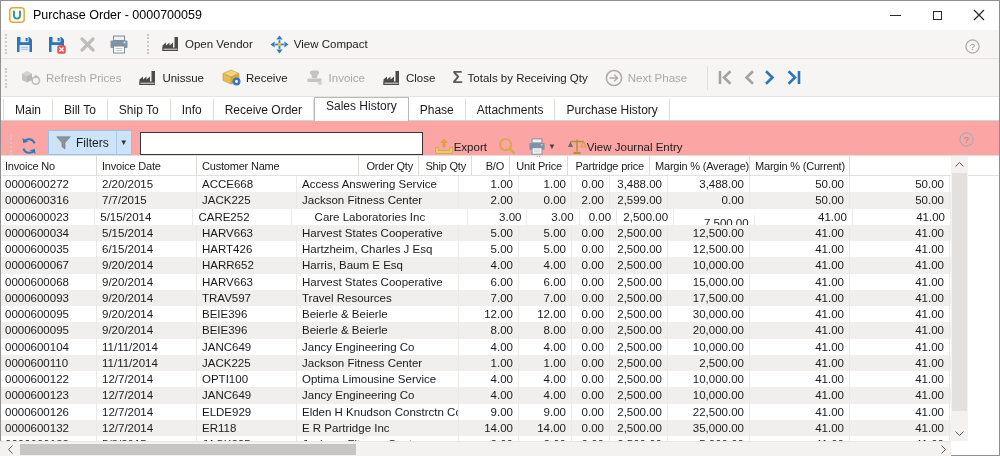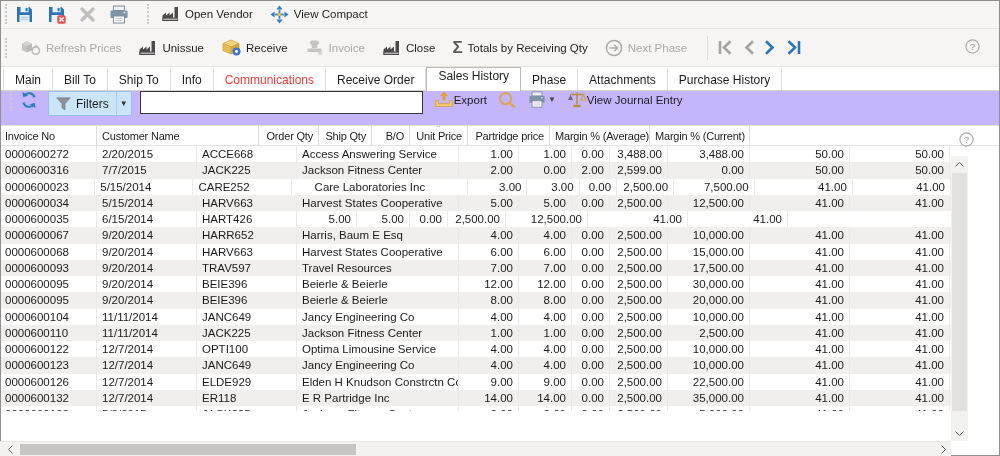--- a/index.html
+++ b/index.html
@@ -33,21 +33,21 @@
   .tabstrip { height:24px; display:flex; align-items:flex-end; background:#fff;
               border-bottom:1px solid #d6d4d1; padding-left:3px; }
   .tab { font-size:12px; color:#1c1c1c; padding:0 11px; height:21px; display:flex;
          align-items:center; border-right:1px solid #e0deda; white-space:nowrap; }
   .tab:first-child { border-left:1px solid #e0deda; }
   .tab.alert { color:#fb3a3a; }
   .tab.active { height:24px; background:#fff; border:1px solid #bcbab6; border-bottom:none;
                 margin-bottom:-1px; padding-bottom:8px; position:relative; z-index:2; }
 
   
-  .filterbar { height:35px; display:flex; align-items:flex-start; background:#c4b5fd;
+  .filterbar { height:35px; display:flex; align-items:flex-end; background:#fca5a5;
                border-bottom:1px solid #e2dfdb; padding-left:5px; }
   .filters-btn { display:flex; align-items:stretch; height:25px; border:1px solid #9ac0e8;
                  background:#cce4f7; margin-right:8px; }
   .filters-main { display:flex; align-items:center; gap:5px; padding:0 7px; font-size:12px; color:#1c1c1c; }
   .filters-caret { width:15px; display:flex; align-items:center; justify-content:center;
                    border-left:1px solid #a8cbec; font-size:8px; color:#333; }
   .search-input { width:283px; height:23px; border:1px solid #363636; font-size:12px;
                   padding:0 5px; background:#fff; margin-right:11px; font-family:"Liberation Sans",sans-serif; }
   .icon-btn { display:flex; align-items:center; font-size:11.5px; color:#1c1c1c;
               margin-right:11px; white-space:nowrap; }
@@ -81,20 +81,40 @@
              border-top:1px solid #e8e6e3; }
   .hs-btn { position:absolute; top:0; width:16px; height:15px; display:flex; align-items:center; justify-content:center; }
   .hs-left { left:2px; } .hs-right { right:0; }
   .hs-thumb { position:absolute; left:20px; top:2px; width:336px; height:11px; background:#c6c5c3; }
 </style>
 </head>
 <body>
 
 <div class="window">
 
+  <div class="titlebar">
+    <svg width="16" height="16" viewBox="0 0 16 16">
+        <rect x="0.8" y="0.8" width="14.4" height="14.4" rx="3" fill="#fefaf0" stroke="#e3a93c" stroke-width="1.5"></rect>
+        <path d="M5 3.8 V8.6 a3 3 0 0 0 6 0 V3.8" fill="none" stroke="#2f9a8e" stroke-width="1.9"></path>
+      </svg>
+    <span class="title">Purchase Order - 0000700059</span>
+    <div class="win-controls">
+      <div class="win-btn">
+          <div class="glyph-min"></div>
+        </div>
+      <div class="win-btn">
+          <div class="glyph-max"></div>
+        </div>
+      <div class="win-btn">
+          <svg width="12" height="12">
+            <path d="M1 1 L11 11 M11 1 L1 11" stroke="#2b2b2b" stroke-width="1.3"></path>
+          </svg>
+        </div>
+    </div>
+  </div>
 
   <div class="tb tb1">
     <div class="grip"></div>
     <div class="ico">
       <svg width="19" height="19" viewBox="0 0 19 19">
           <path d="M2 2 H14.5 L17 4.5 V17 H2 Z" fill="#2e75b6"></path>
           <rect x="5.5" y="2" width="8" height="5.2" fill="#e8f0f8"></rect>
           <rect x="10.6" y="3" width="2" height="3.2" fill="#2e75b6"></rect>
           <rect x="4.5" y="10" width="10" height="7" fill="#e8f0f8"></rect>
           <rect x="5.8" y="11.8" width="7.4" height="1" fill="#a9c3dd"></rect>
@@ -235,21 +255,20 @@
           </svg>
         </div>
     </div>
   </div>
 
   <div class="tabstrip" id="tabstrip">
       <div class="tab">Main</div>
       <div class="tab">Bill To</div>
       <div class="tab">Ship To</div>
       <div class="tab">Info</div>
-      <div class="tab alert">Communications</div>
       <div class="tab">Receive Order</div>
       <div class="tab active">Sales History</div>
       <div class="tab">Phase</div>
       <div class="tab">Attachments</div>
       <div class="tab">Purchase History</div>
     </div>
 
   <div class="filterbar">
     <div class="grip"></div>
     <div class="ico" style="margin-right:10px">
@@ -300,20 +319,21 @@
           <path d="M3.5 3.5 L1 9 H6 Z" fill="#6e6e6e"></path>
           <path d="M16.5 3.5 L14 9 H19 Z" fill="none" stroke="#cda349" stroke-width="1.2"></path>
           <path d="M6.5 15 H13.5" stroke="#b98f35" stroke-width="2.2"></path>
         </svg>
       <span>View Journal Entry</span>
     </div>
   </div>
 
   <div class="grid-head" id="grid-head">
       <div class="hcell" style="width: 97px;"><span>Invoice No</span></div>
+      <div class="hcell" style="width: 100px;"><span>Invoice Date</span></div>
       <div class="hcell" style="width: 162px;"><span>Customer Name</span></div>
       <div class="hcell r" style="width: 60px;"><span>Order Qty</span></div>
       <div class="hcell r" style="width: 53px;"><span>Ship Qty</span></div>
       <div class="hcell r" style="width: 38px;"><span>B/O</span></div>
       <div class="hcell r" style="width: 58px;"><span>Unit Price</span><span class="sortmark">^</span></div>
       <div class="hcell r" style="width: 82px;"><span>Partridge price</span></div>
       <div class="hcell r" style="width: 100px;"><span>Margin % (Average)</span></div>
       <div class="hcell r" style="width: 100px;"><span>Margin % (Current)</span></div>
     </div>
   <div class="grid-body" id="grid-body">
@@ -345,41 +365,42 @@
       </div>
       <div class="grow">
         <div class="gcell" style="width: 97px;">0000600023</div>
         <div class="gcell" style="width: 100px;">5/15/2014</div>
         <div class="gcell" style="width: 100px;">CARE252</div>
         <div class="gcell" style="width: 162px; margin-left: 18px;">Care Laboratories Inc</div>
         <div class="gcell r" style="width: 60px;">3.00</div>
         <div class="gcell r" style="width: 53px;">3.00</div>
         <div class="gcell r" style="width: 38px;">0.00</div>
         <div class="gcell r" style="width: 58px;">2,500.00</div>
-        <div class="gcell r" style="width: 82px;">7,500.00</div>
+        <div class="gcell r" style="width: 82px; margin-top: 6px;">7,500.00</div>
         <div class="gcell r" style="width: 100px;">41.00</div>
         <div class="gcell r" style="width: 100px;">41.00</div>
       </div>
       <div class="grow">
         <div class="gcell" style="width: 97px;">0000600034</div>
         <div class="gcell" style="width: 100px;">5/15/2014</div>
         <div class="gcell" style="width: 100px;">HARV663</div>
         <div class="gcell" style="width: 162px;">Harvest States Cooperative</div>
         <div class="gcell r" style="width: 60px;">5.00</div>
         <div class="gcell r" style="width: 53px;">5.00</div>
         <div class="gcell r" style="width: 38px;">0.00</div>
         <div class="gcell r" style="width: 58px;">2,500.00</div>
         <div class="gcell r" style="width: 82px;">12,500.00</div>
         <div class="gcell r" style="width: 100px;">41.00</div>
         <div class="gcell r" style="width: 100px;">41.00</div>
       </div>
       <div class="grow">
         <div class="gcell" style="width: 97px;">0000600035</div>
         <div class="gcell" style="width: 100px;">6/15/2014</div>
         <div class="gcell" style="width: 100px;">HART426</div>
+        <div class="gcell" style="width: 162px;">Hartzheim, Charles J Esq</div>
         <div class="gcell r" style="width: 60px;">5.00</div>
         <div class="gcell r" style="width: 53px;">5.00</div>
         <div class="gcell r" style="width: 38px;">0.00</div>
         <div class="gcell r" style="width: 58px;">2,500.00</div>
         <div class="gcell r" style="width: 82px;">12,500.00</div>
         <div class="gcell r" style="width: 100px;">41.00</div>
         <div class="gcell r" style="width: 100px;">41.00</div>
       </div>
       <div class="grow">
         <div class="gcell" style="width: 97px;">0000600067</div>

